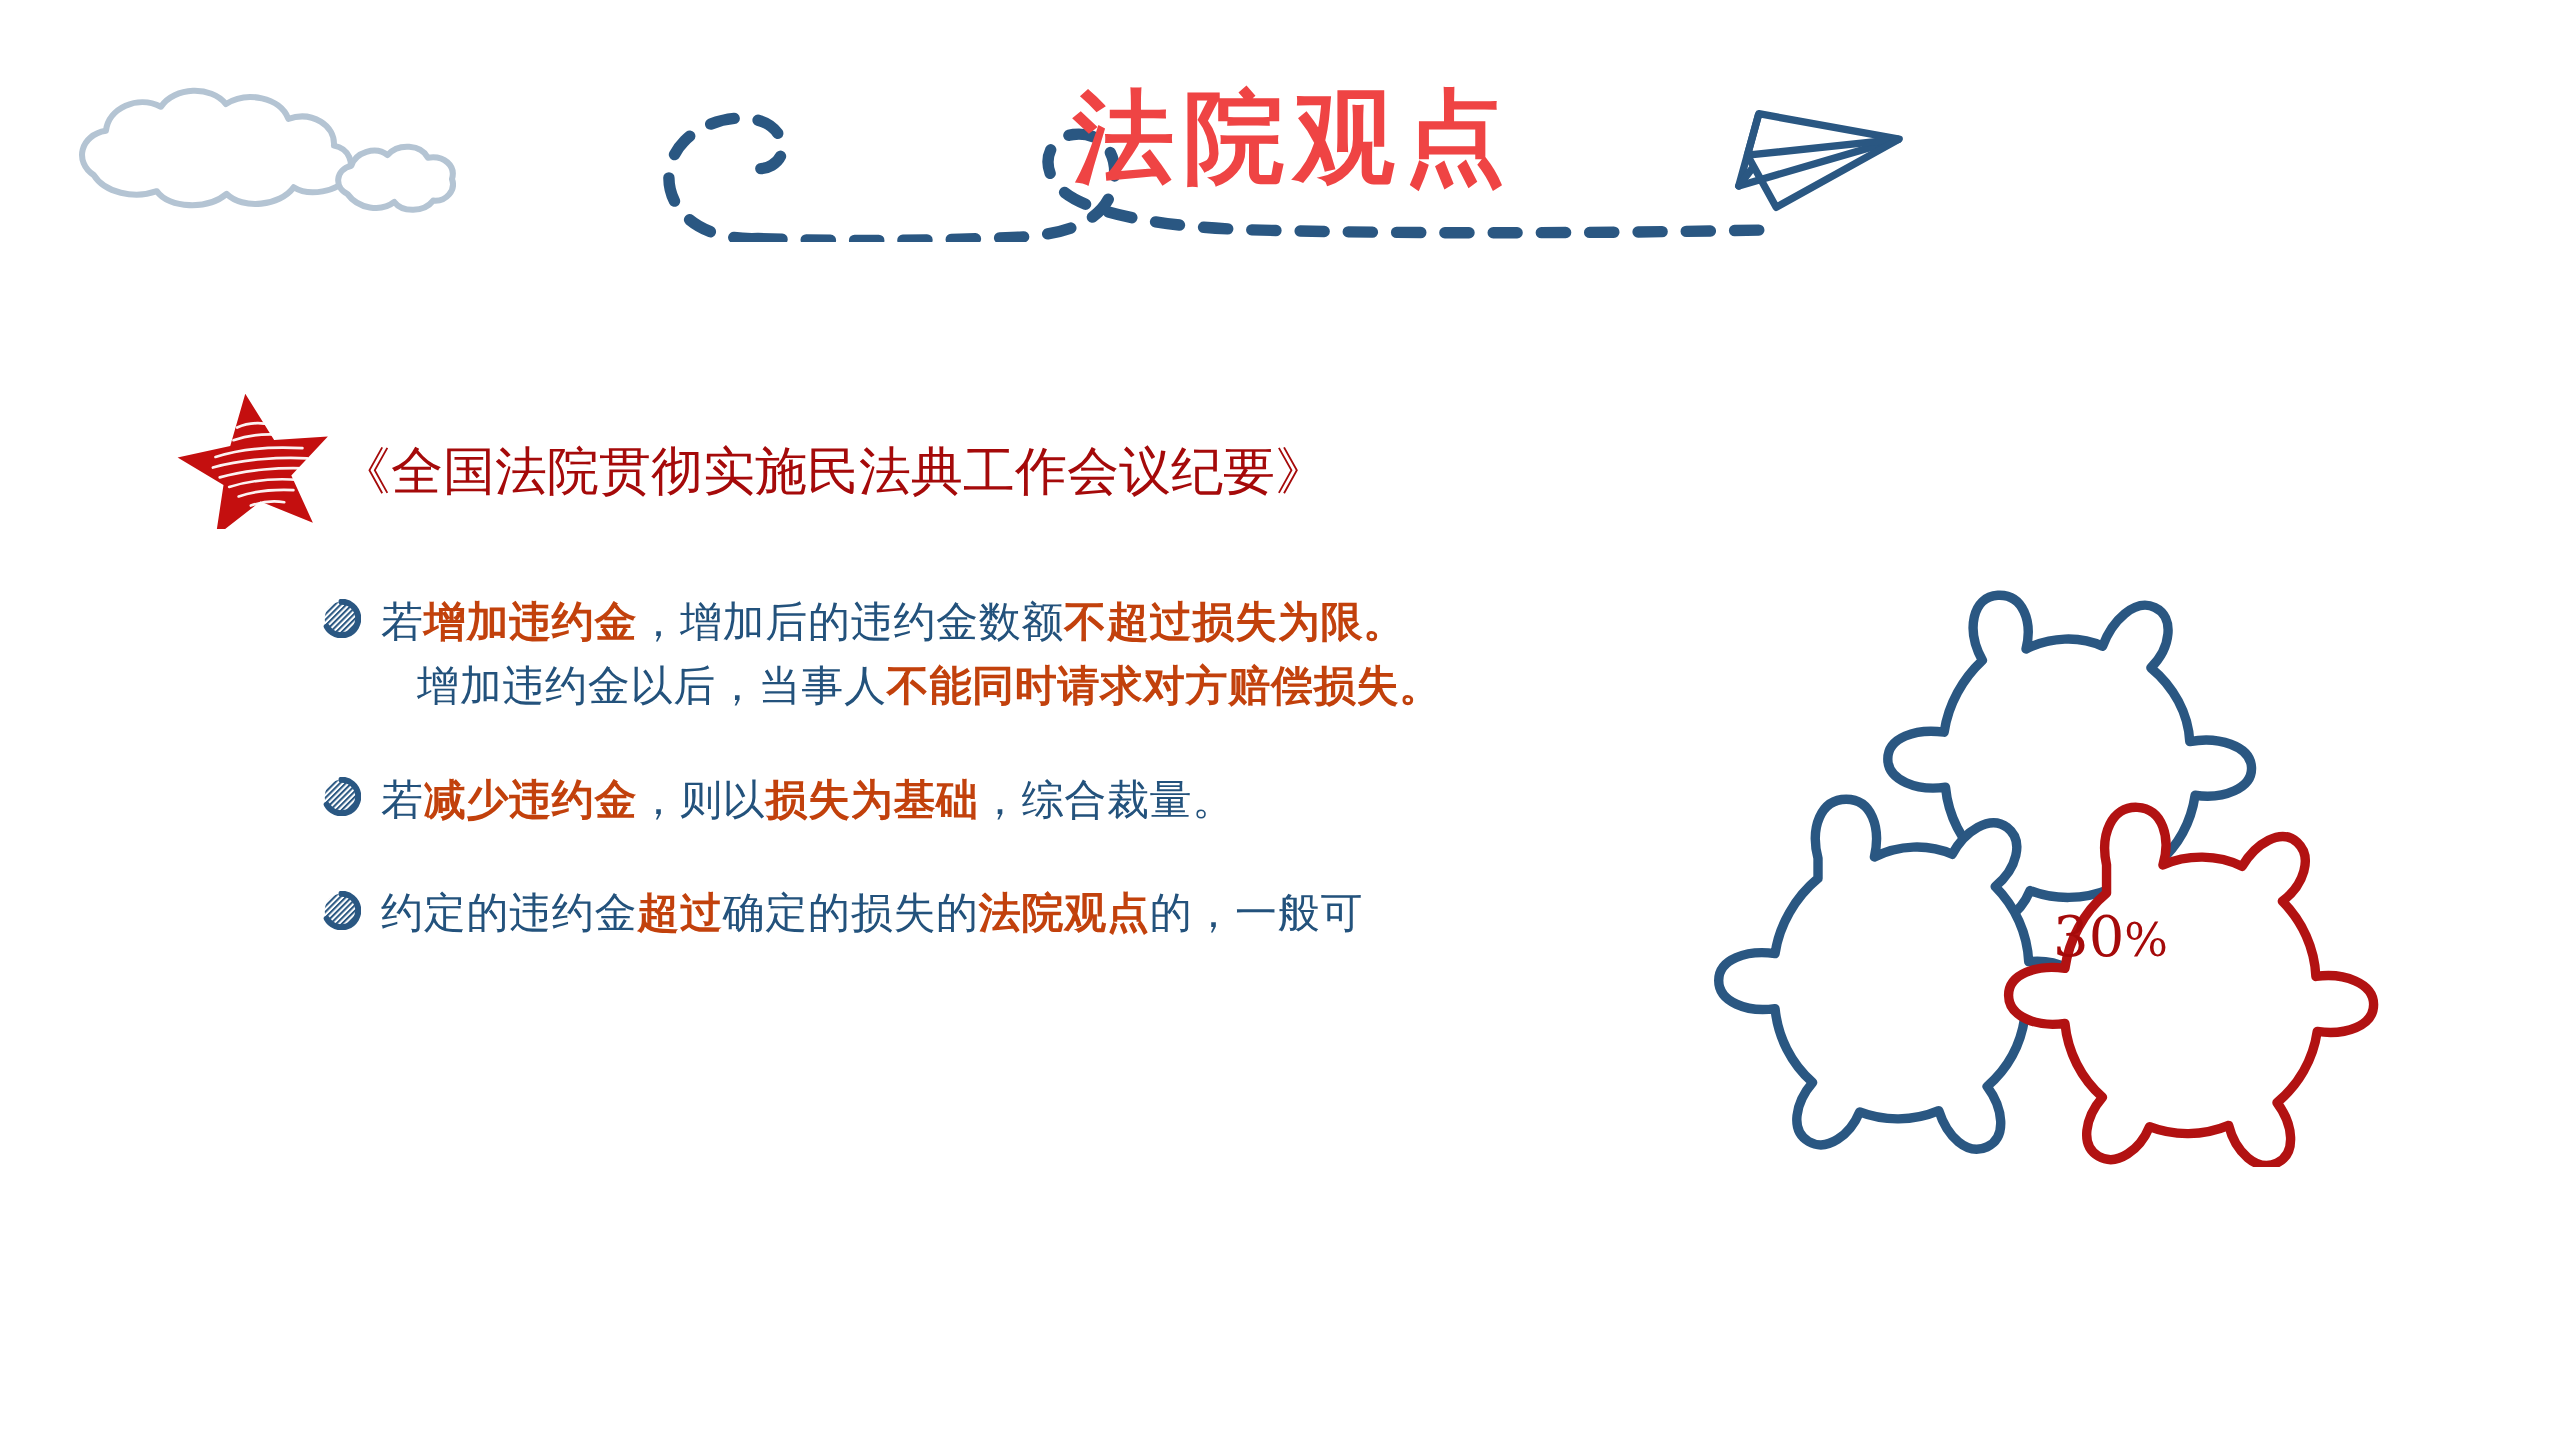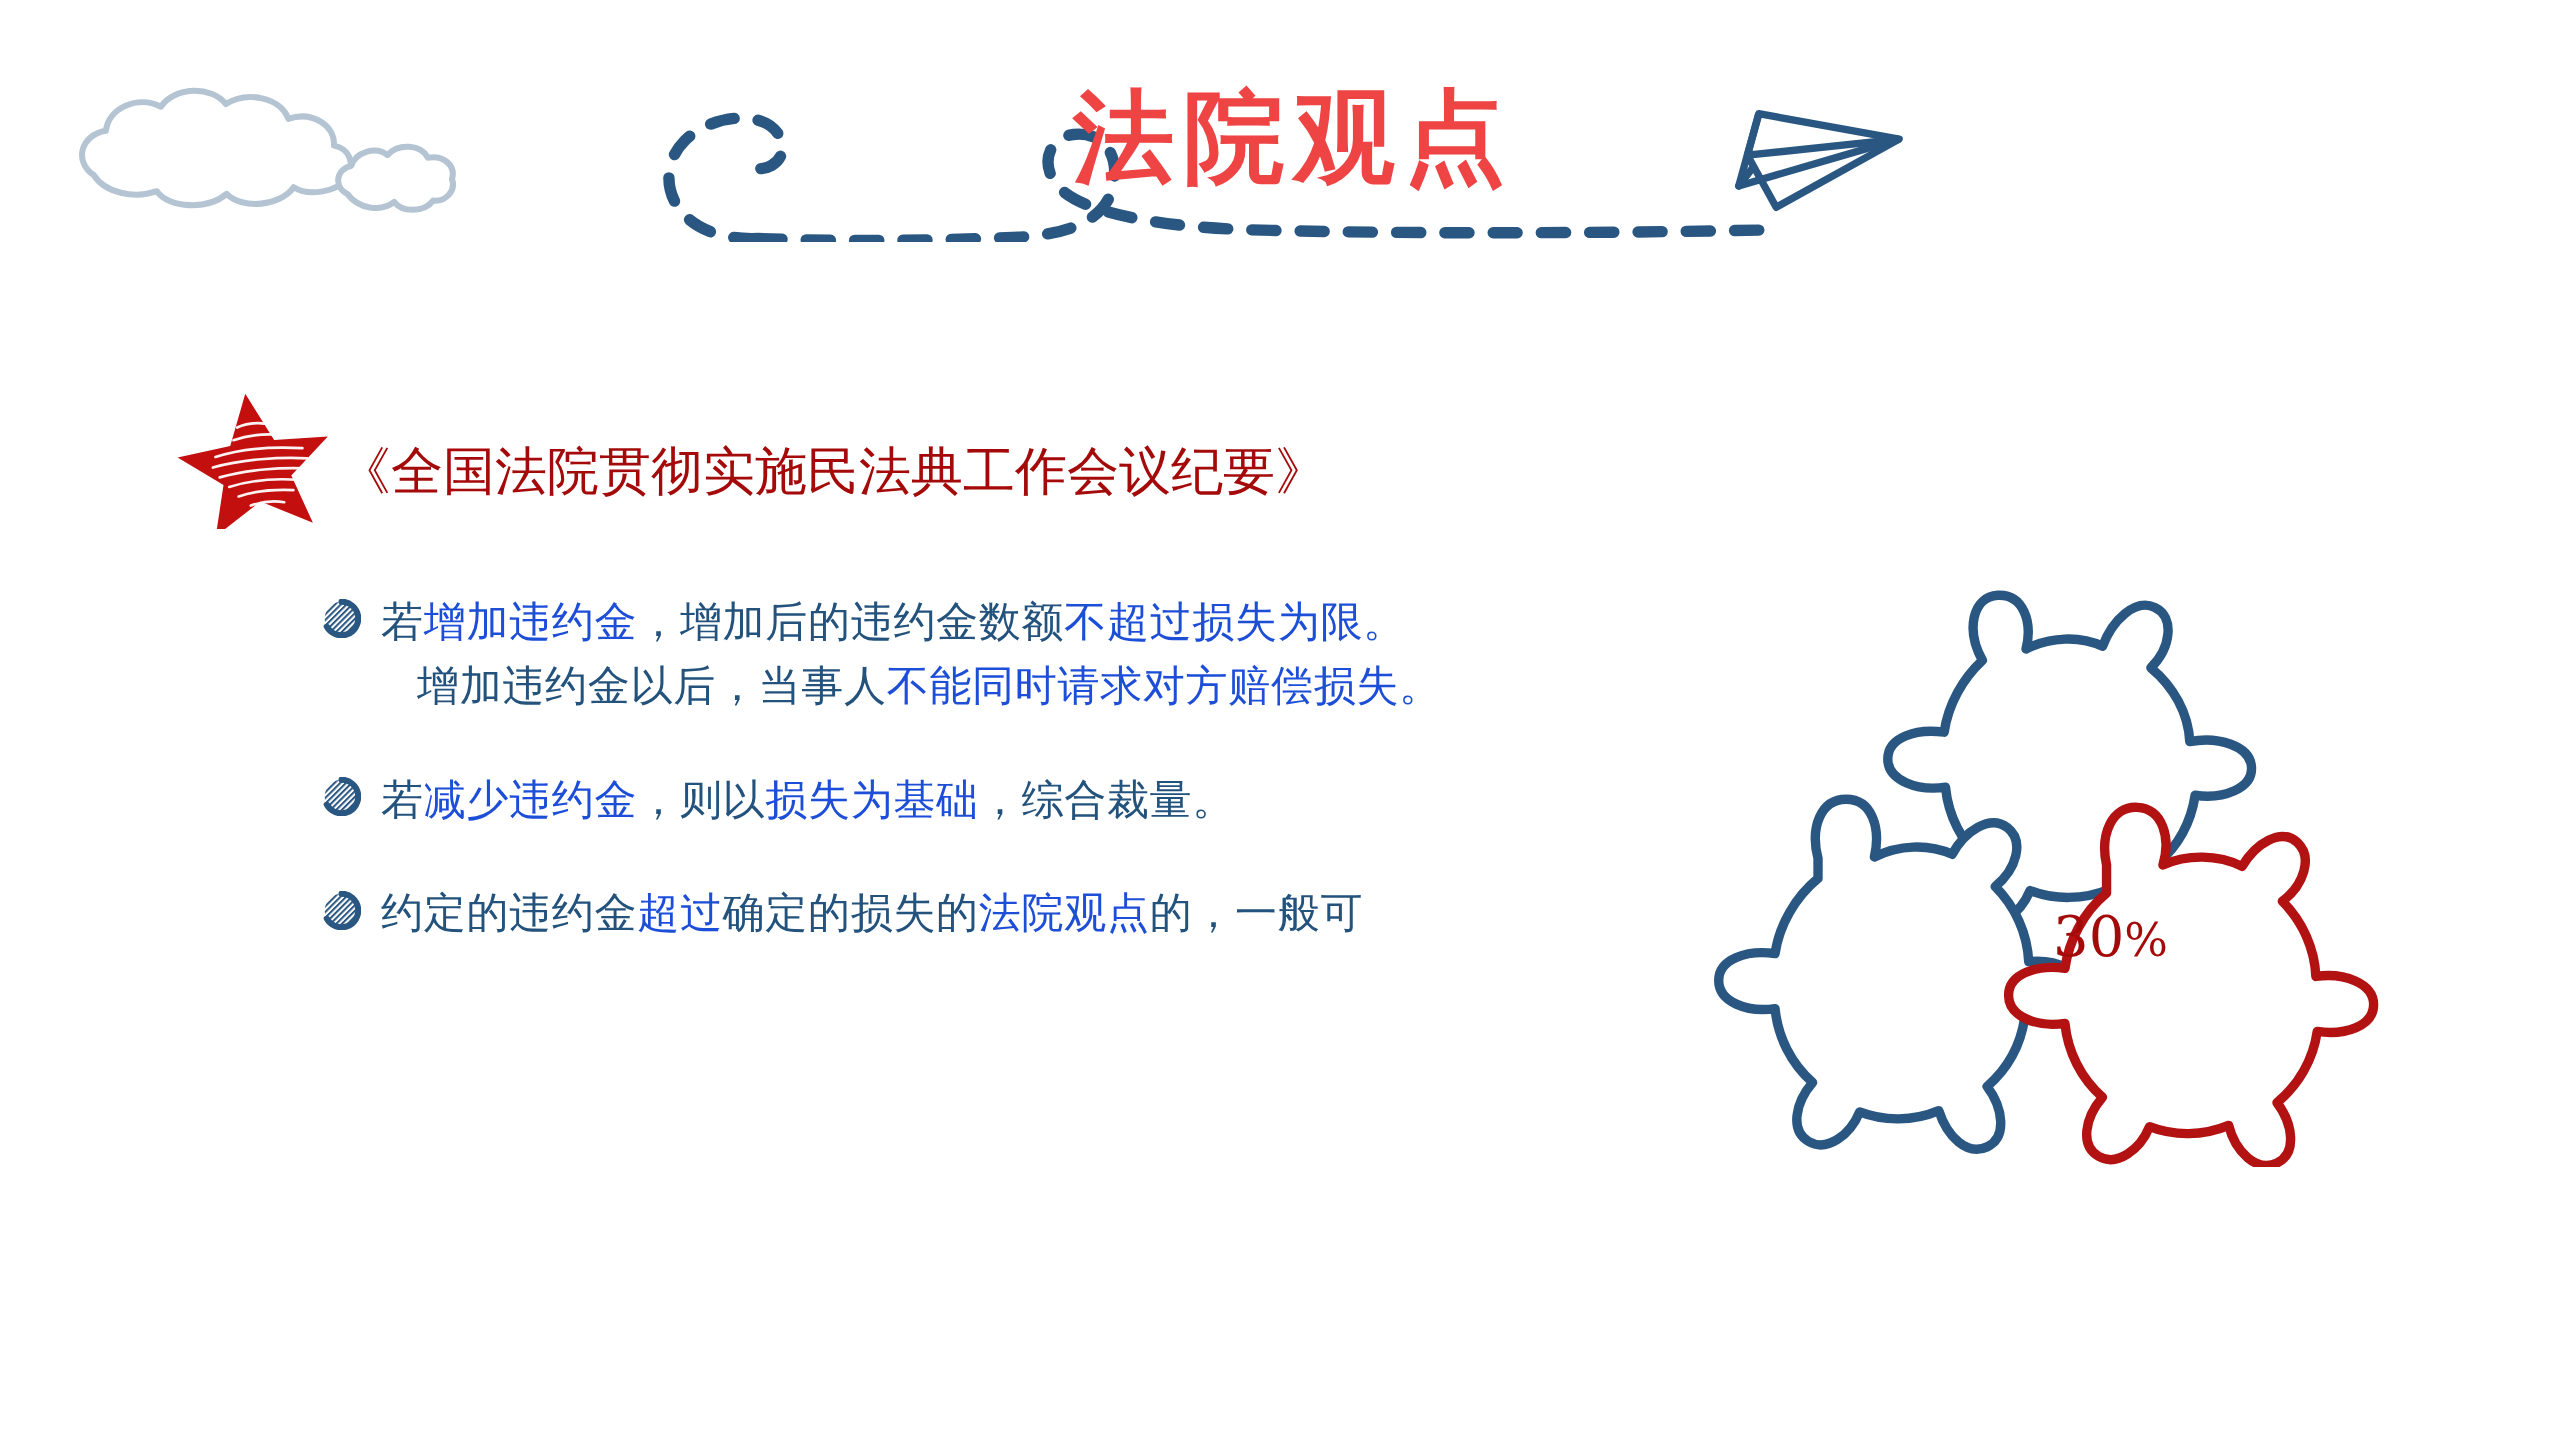--- a/index.html
+++ b/index.html
@@ -99,21 +99,22 @@
     margin-right: 20px;
   }
   .bullet-text {
     font-size: 42px;
     line-height: 1.52;
     color: #23527C;
     font-family: "DejaVu Sans", "Liberation Sans", sans-serif;
     letter-spacing: 0.7px;
   }
   .bullet-text .hl {
-    color: #1d4ed8;
+    color: #c2410c;
+    font-weight: bold;
   }
   .bullet-text .line2 {
     display: block;
     margin-left: 36px;
   }
 
   
   .gears {
     position: absolute;
     left: 1677px;

